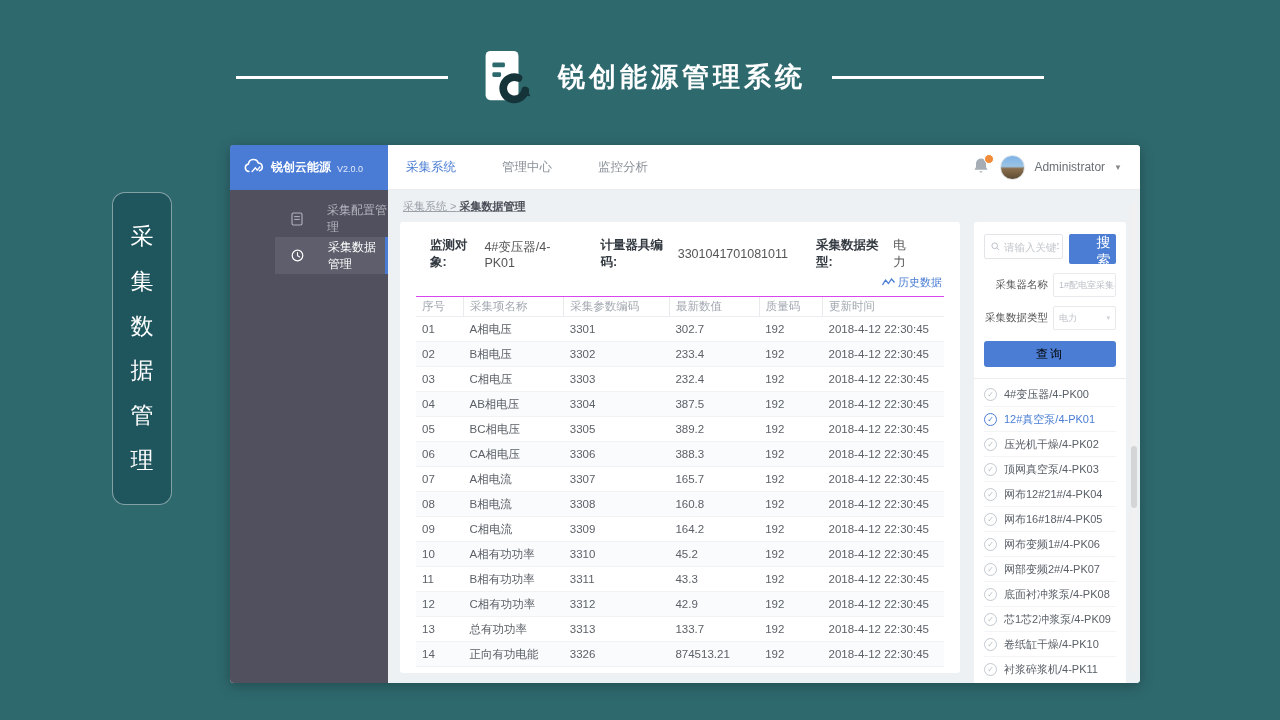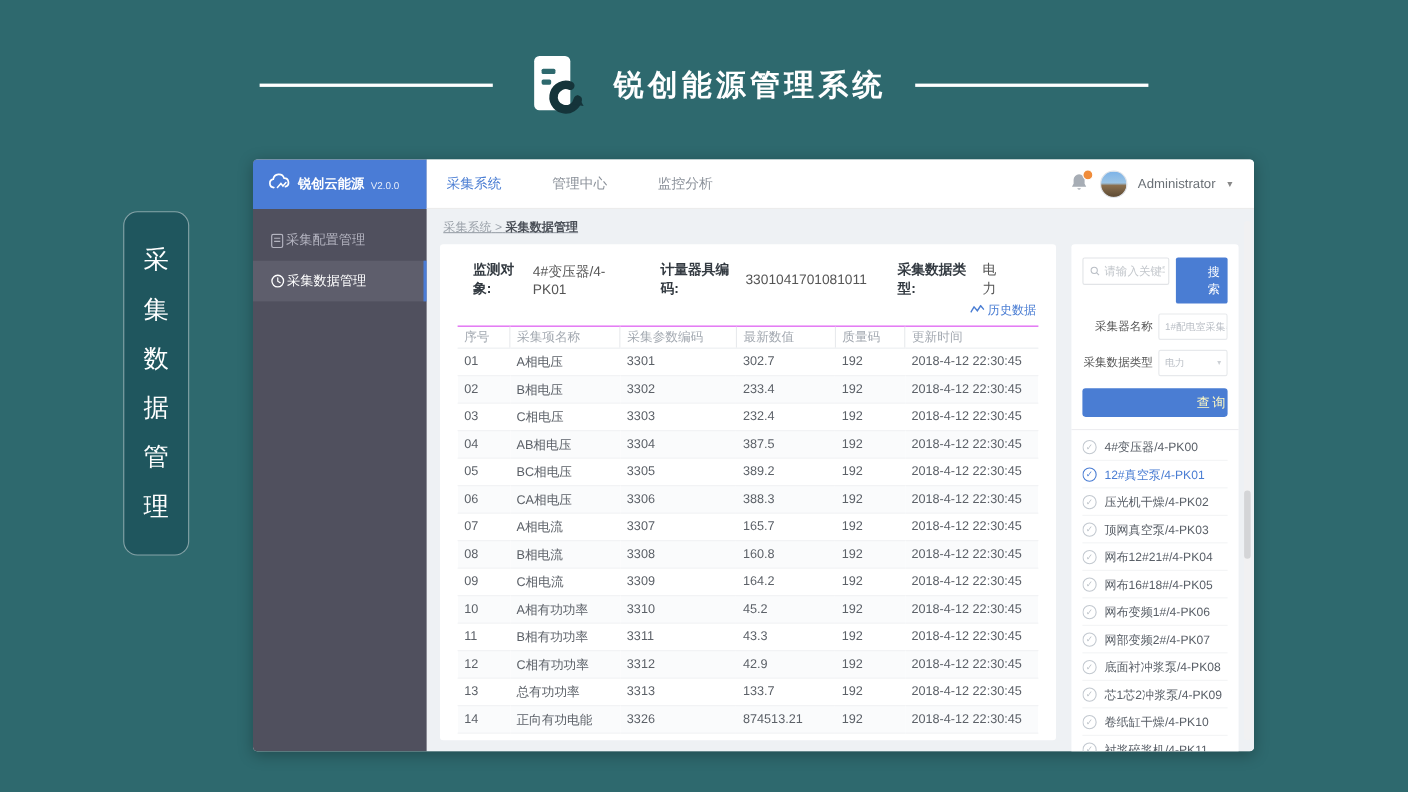--- a/index.html
+++ b/index.html
@@ -24,22 +24,22 @@
   .window { position:absolute; left:230px; top:145px; width:910px; height:538px;
             background:#fff; border-radius:4px; overflow:hidden; display:flex;
             box-shadow:0 3px 14px rgba(0,0,0,.28); }
 
   
   .sidebar { width:158px; flex-shrink:0; background:#50505e; display:flex; flex-direction:column; }
   .logo { height:45px; background:#4a7cd6; display:flex; align-items:center; padding-left:13px; gap:6px; color:#fff; }
   .logo-name { font-size:12px; font-weight:bold; white-space:nowrap; }
   .logo-ver { font-size:9px; opacity:.85; margin-top:3px; }
   .s-nav { padding-top:10px; }
-  .s-item { height:37px; display:flex; align-items:center; gap:2px; padding-left:16px;
-            color:#b4b4c0; font-size:12px; cursor:pointer; }
+  .s-item { height:37px; display:flex; align-items:center; gap:24px; padding-left:16px;
+            color:#b4b4c0; font-size:12px; cursor:pointer;margin-left:45px; }
   .s-item.active { background:#5e5e6c; color:#fff; border-right:3px solid #4a7cd6; }
   .s-item svg { flex-shrink:0; }
 
   
   .main-col { flex:1; display:flex; flex-direction:column; background:#eef1f4; min-width:0; }
   .topbar { height:45px; background:#fff; border-bottom:1px solid #ececec; display:flex; align-items:center;
             padding:0 18px 0 18px; flex-shrink:0; }
   .nav { display:flex; gap:46px; }
   .nav-item { font-size:12.5px; color:#8a9099; cursor:pointer; }
   .nav-item.active { color:#4a7dd3; }
@@ -75,30 +75,30 @@
              white-space:nowrap; overflow:hidden; }
   tbody tr:nth-child(even) { background:#fafbfc; }
 
   
   .right-panel { width:152px; flex-shrink:0; padding:12px 10px 10px; display:flex; flex-direction:column; }
   .search-row { display:flex; gap:6px; }
   .search-box { flex:1; height:25px; border:1px solid #e2e4e7; border-radius:2px; display:flex;
                 align-items:center; gap:4px; padding:0 3px 0 6px; background:#fff; }
   .search-box input { border:none; outline:none; width:100%; font-size:10.5px; color:#666; background:transparent; }
   .search-box input::placeholder { color:#c3c7cc; }
-  .search-btn { width:47px; height:42px; background:#4a7dd3; border:none; border-radius:2px;
-                color:#fff; font-size:11px; letter-spacing:2px; cursor:pointer;padding-left:24px; }
+  .search-btn { width:47px; height:30px; background:#4a7dd3; border:none; border-radius:2px;
+                color:#fff; font-size:14px; letter-spacing:2px; cursor:pointer;padding-left:24px; }
   .field { display:flex; align-items:center; gap:5px; margin-top:9px; }
   .field-label { width:64px; font-size:10.5px; color:#555; text-align:right; white-space:nowrap; flex-shrink:0; }
   .select { flex:1; height:24px; border:1px solid #e7e9ec; border-radius:2px; display:flex; align-items:center;
             justify-content:space-between; padding:0 5px; font-size:9px; color:#b9bec5; cursor:pointer;
             white-space:nowrap; overflow:hidden; }
   .select .caret { font-size:7px; color:#ccd0d5; margin-left:3px; }
   .query-btn { margin-top:11px; height:26px; background:#4a7dd3; border:none; border-radius:3px;
-               color:#fef9c3; font-size:12px; letter-spacing:2px; cursor:pointer;text-align:right; }
+               color:#000000; font-size:12px; letter-spacing:2px; cursor:pointer; }
   .rp-divider { height:1px; background:#ededf0; margin:11px -10px 3px; }
   .dev-item { display:flex; align-items:center; gap:7px; height:25px; border-bottom:1px solid #f3f4f6;
               font-size:11px; color:#5a6068; cursor:pointer; white-space:nowrap; overflow:hidden; }
   .dev-item:last-child { border-bottom:none; }
   .dev-item.selected { color:#4a7dd3; }
   .check-icon { width:13px; height:13px; border:1px solid #c3c9d0; border-radius:50%; flex-shrink:0;
                 display:flex; align-items:center; justify-content:center; font-size:8px; color:#b9bfc6; }
   .dev-item.selected .check-icon { border-color:#4a7dd3; color:#4a7dd3; }
 
   

